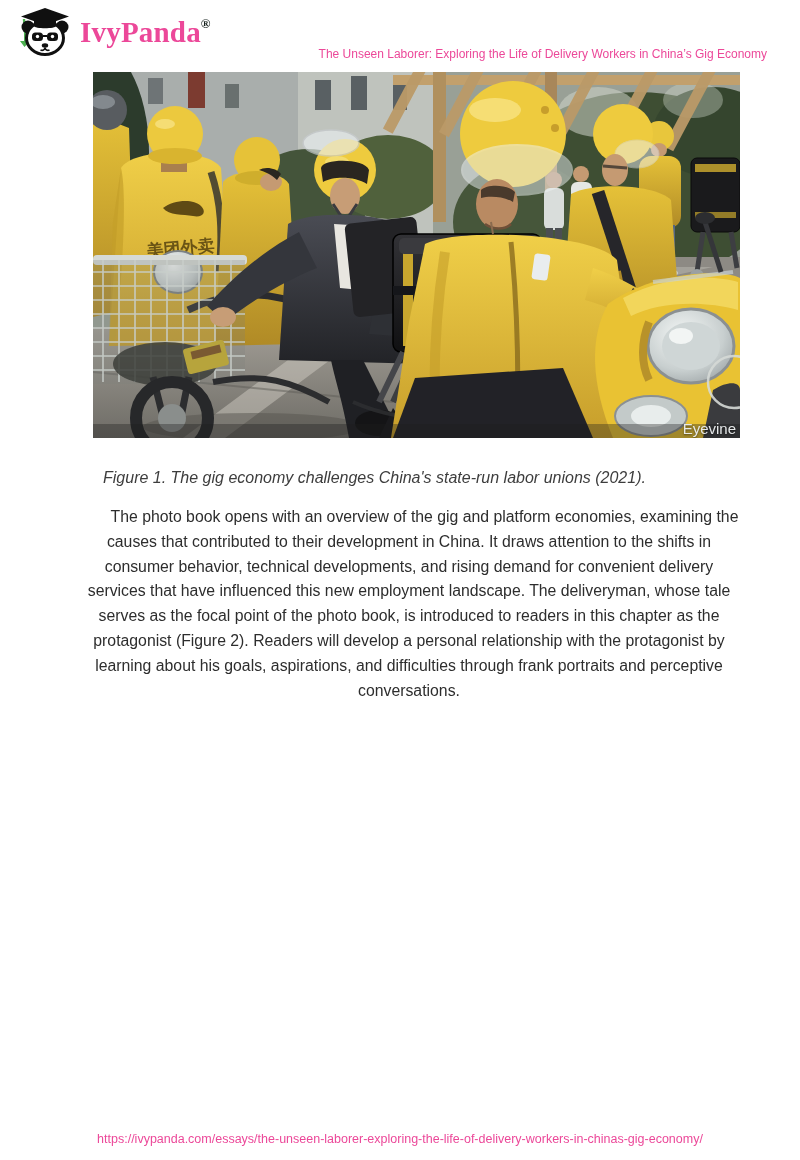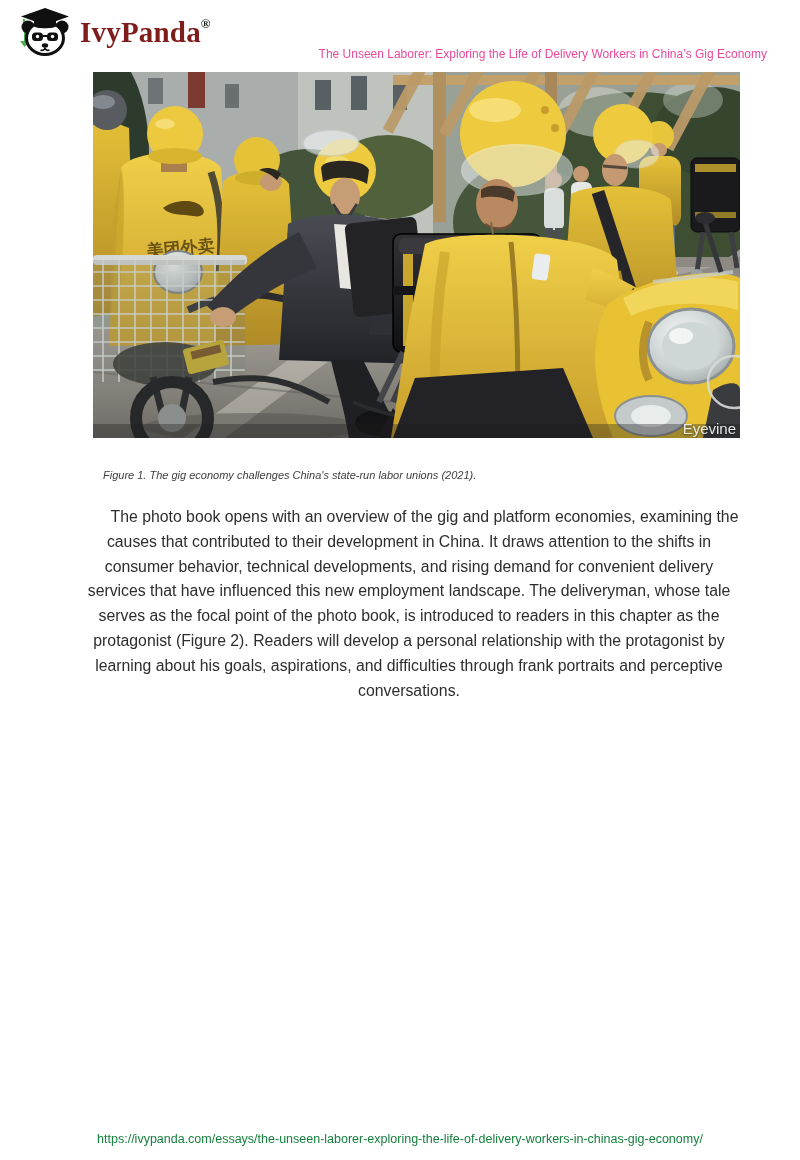--- a/index.html
+++ b/index.html
@@ -10,53 +10,53 @@
     position:relative; overflow:hidden;
   }
   .page { position:relative; width:800px; height:1160px; background:#fff; }
 
   
   .hdr { position:absolute; top:0; left:0; width:100%; height:64px; }
   .logo { position:absolute; left:17px; top:7px; display:flex; align-items:center; gap:9px; cursor:pointer; }
   .logo svg { display:block; }
   .logo-text {
     font-family:"Liberation Serif", serif; font-weight:bold;
-    font-size:29px; color:#7f1d1d; letter-spacing:0.2px; line-height:1;margin-top:13px;
+    font-size:29px; color:#ec4899; letter-spacing:0.2px; line-height:1;margin-top:13px;
   }
   .logo-reg { font-family:"Liberation Serif", serif; font-weight:bold; font-size:13px; color:#15201c; vertical-align:top; position:relative; top:-2px; }
   .doc-title {
     position:absolute; right:33px; top:14px;
     font-size:12px; color:#ec4899; white-space:nowrap;margin-top:33px;
   }
 
   
   figure { margin:0; position:absolute; left:93px; top:72px; width:647px; }
   .photo { position:relative; width:647px; height:366px; background:#8d938c; overflow:hidden; }
   .photo svg { display:block; }
   .watermark {
     position:absolute; right:4px; bottom:1px;
     font-size:15px; color:#edf0f1; opacity:.95;
     text-shadow:0 1px 2px rgba(0,0,0,.55);
     padding-left:31px;
   }
   figcaption {
     margin:31px 0 0 10px;
-    font-style:italic; font-size:11px; color:#3d3d3d;
+    font-style:italic; font-size:16px; color:#3d3d3d;
   }
 
   
   .body-text {
     position:absolute; left:74px; top:505px; width:670px; margin:0;
     font-size:15.8px; line-height:24.8px; color:#2d2d2d;
     text-indent:31px; text-align:center;
   }
 
   
   .ftr { position:absolute; left:0; bottom:13px; width:100%; text-align:center; }
-  .ftr a { font-size:12.5px; color:#15803d; text-decoration:none;text-align:right; }
+  .ftr a { font-size:12.5px; color:#ec4899; text-decoration:none;text-align:right; }
 </style>
 </head>
 <body>
 
 <div class="page">
 
   <header class="hdr">
     <div class="logo">
       <svg width="54" height="50" viewBox="0 0 54 50">
 

